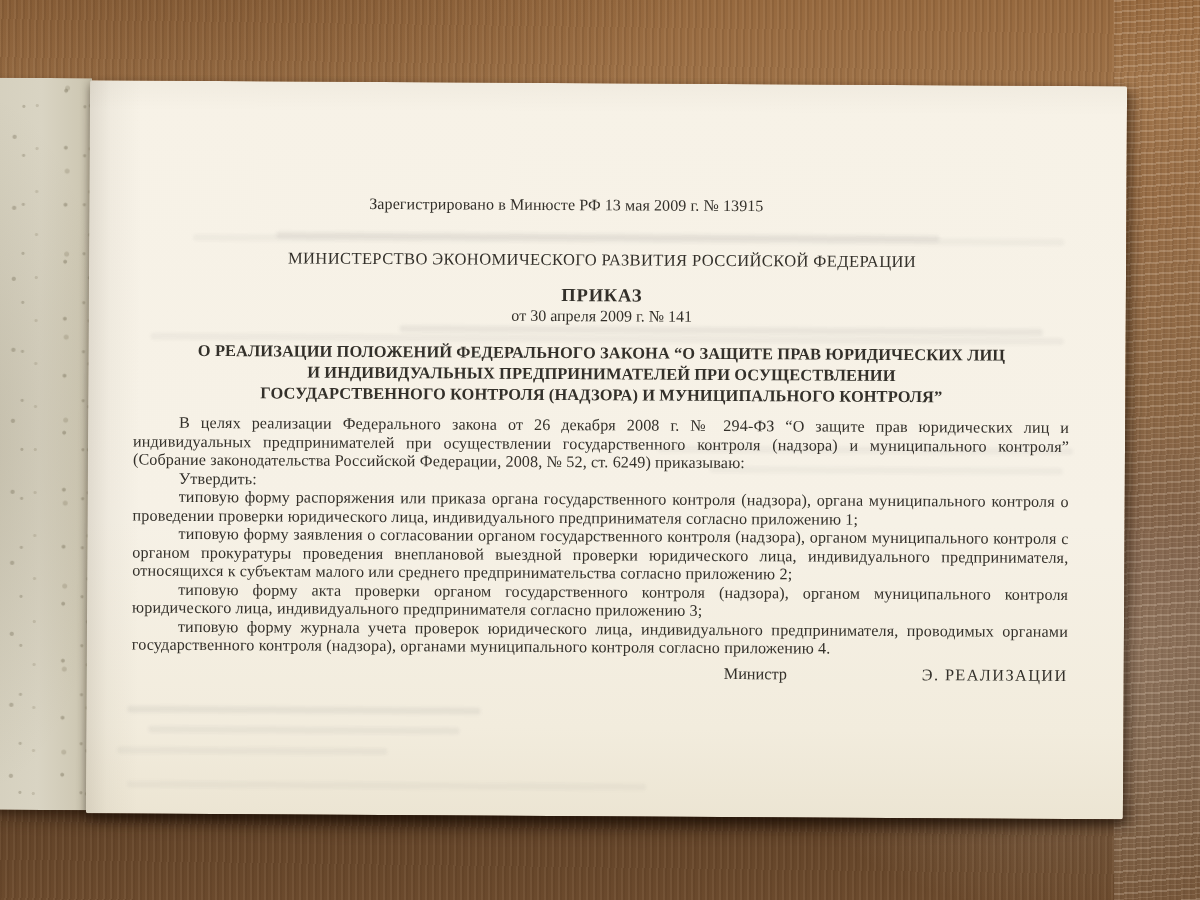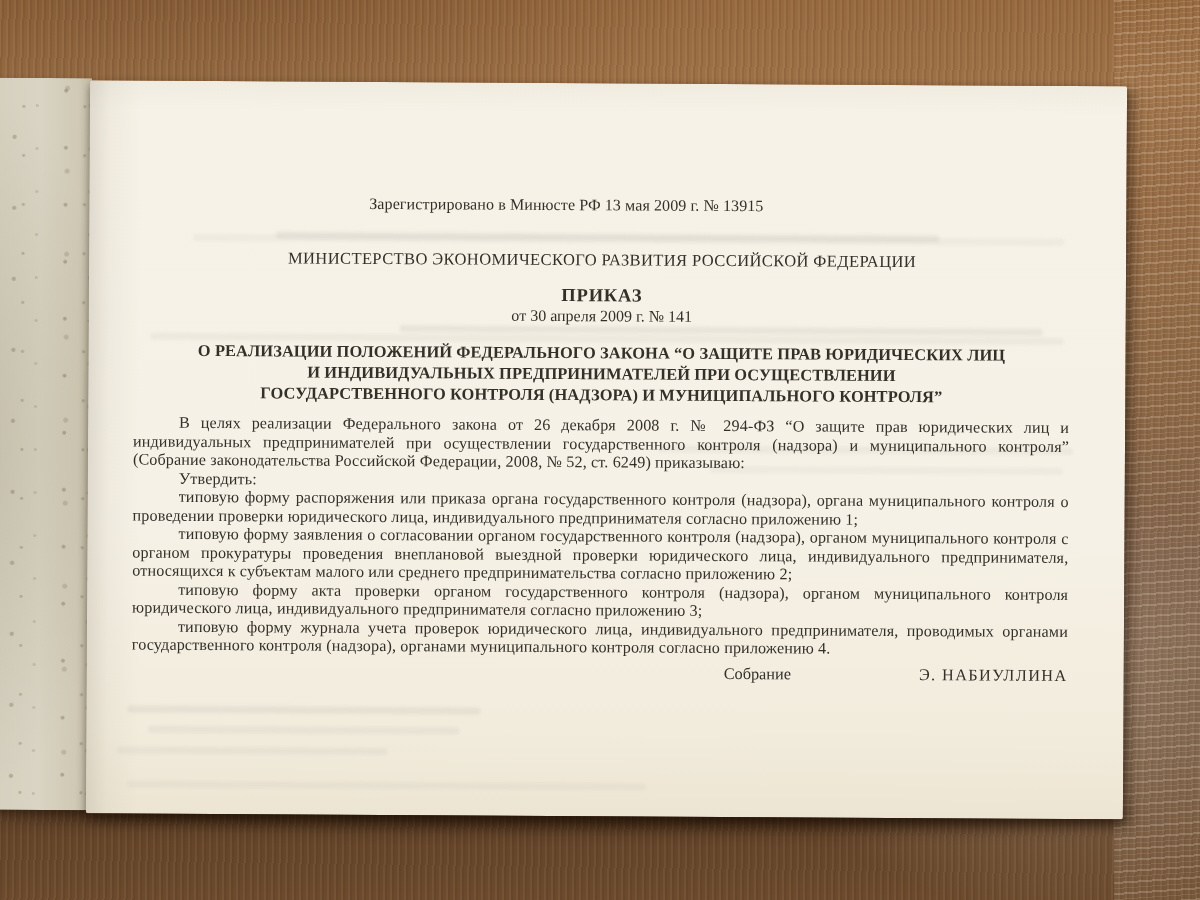--- a/index.html
+++ b/index.html
@@ -132,19 +132,19 @@
       <div class="abs body-text">
         <p>В целях реализации Федерального закона от 26 декабря 2008 г. № 294-ФЗ “О защите прав юридических лиц и индивидуальных предпринимателей при осуществлении государственного контроля (надзора) и муниципального контроля” (Собрание законодательства Российской Федерации, 2008, № 52, ст. 6249) приказываю:</p>
         <p>Утвердить:</p>
         <p>типовую форму распоряжения или приказа органа государственного контроля (надзора), органа муниципального контроля о проведении проверки юридического лица, индивидуального предпринимателя согласно приложению 1;</p>
         <p>типовую форму заявления о согласовании органом государственного контроля (надзора), органом муниципального контроля с органом прокуратуры проведения внеплановой выездной проверки юридического лица, индивидуального предпринимателя, относящихся к субъектам малого или среднего предпринимательства согласно приложению 2;</p>
         <p>типовую форму акта проверки органом государственного контроля (надзора), органом муниципального контроля юридического лица, индивидуального предпринимателя согласно приложению 3;</p>
         <p>типовую форму журнала учета проверок юридического лица, индивидуального предпринимателя, проводимых органами государственного контроля (надзора), органами муниципального контроля согласно приложению 4.</p>
       </div>
 
       <div class="abs sig-row">
-        <span class="sig-role">Собрание</span>
-        <span class="sig-name">Э. НАБИУЛЛИНА</span>
+        <span class="sig-role">Министр</span>
+        <span class="sig-name">Э. РЕАЛИЗАЦИИ</span>
       </div>
 
     </div>
   </div>
 </div>
 
 </body></html>

